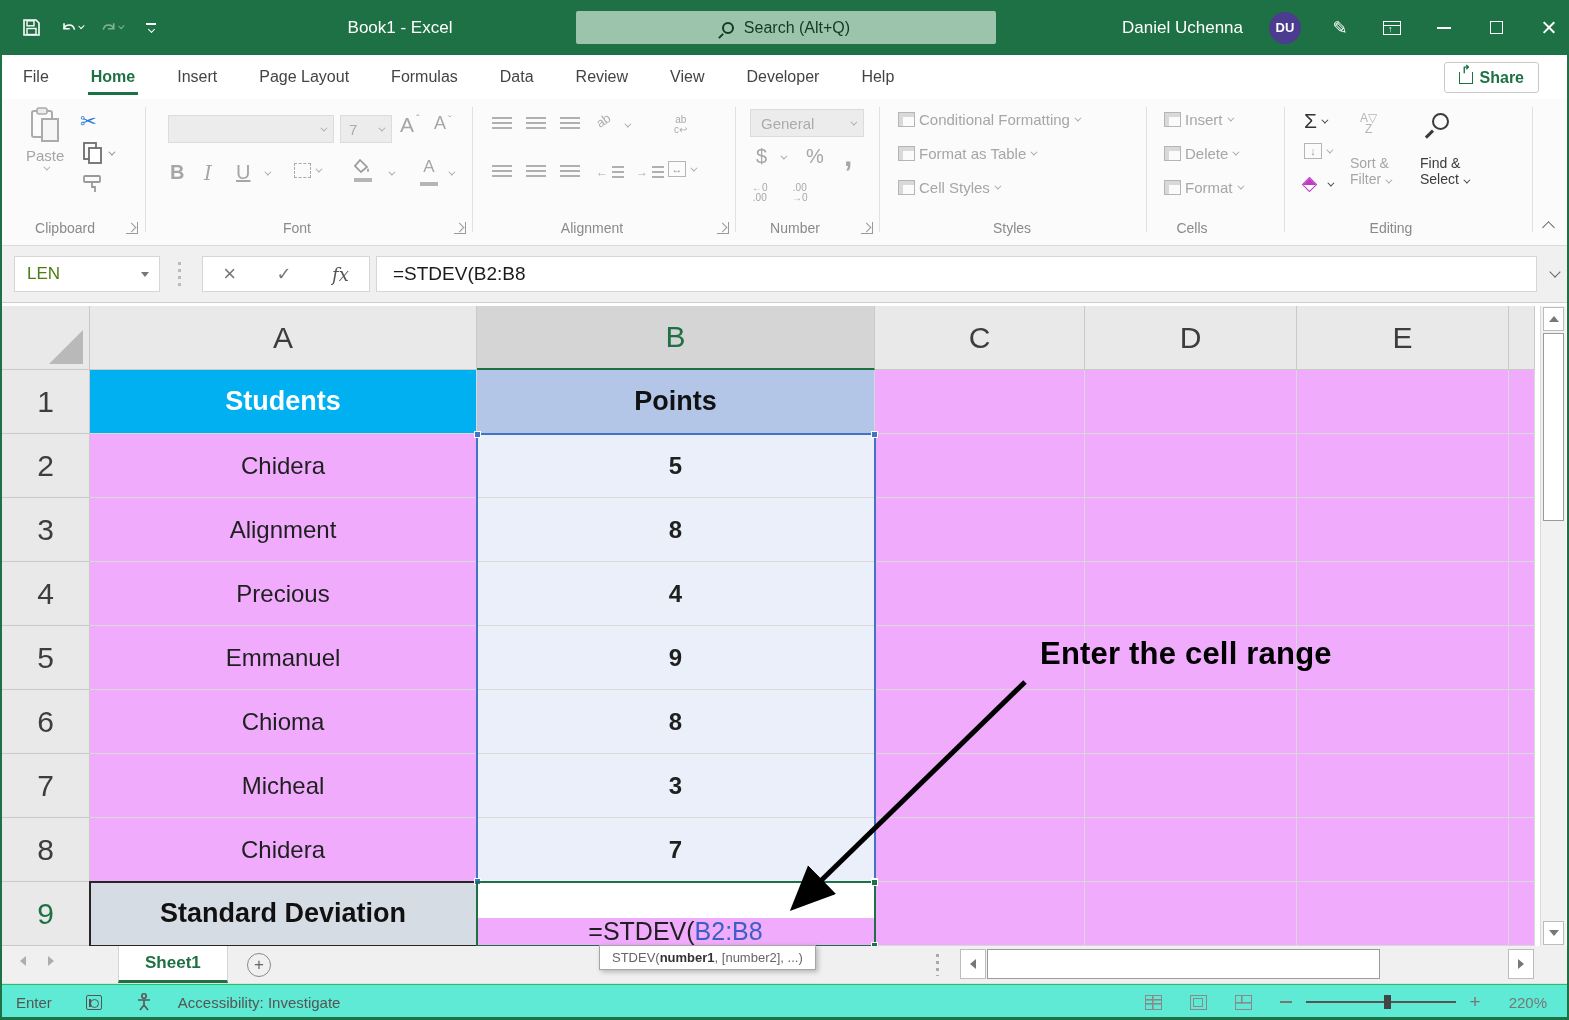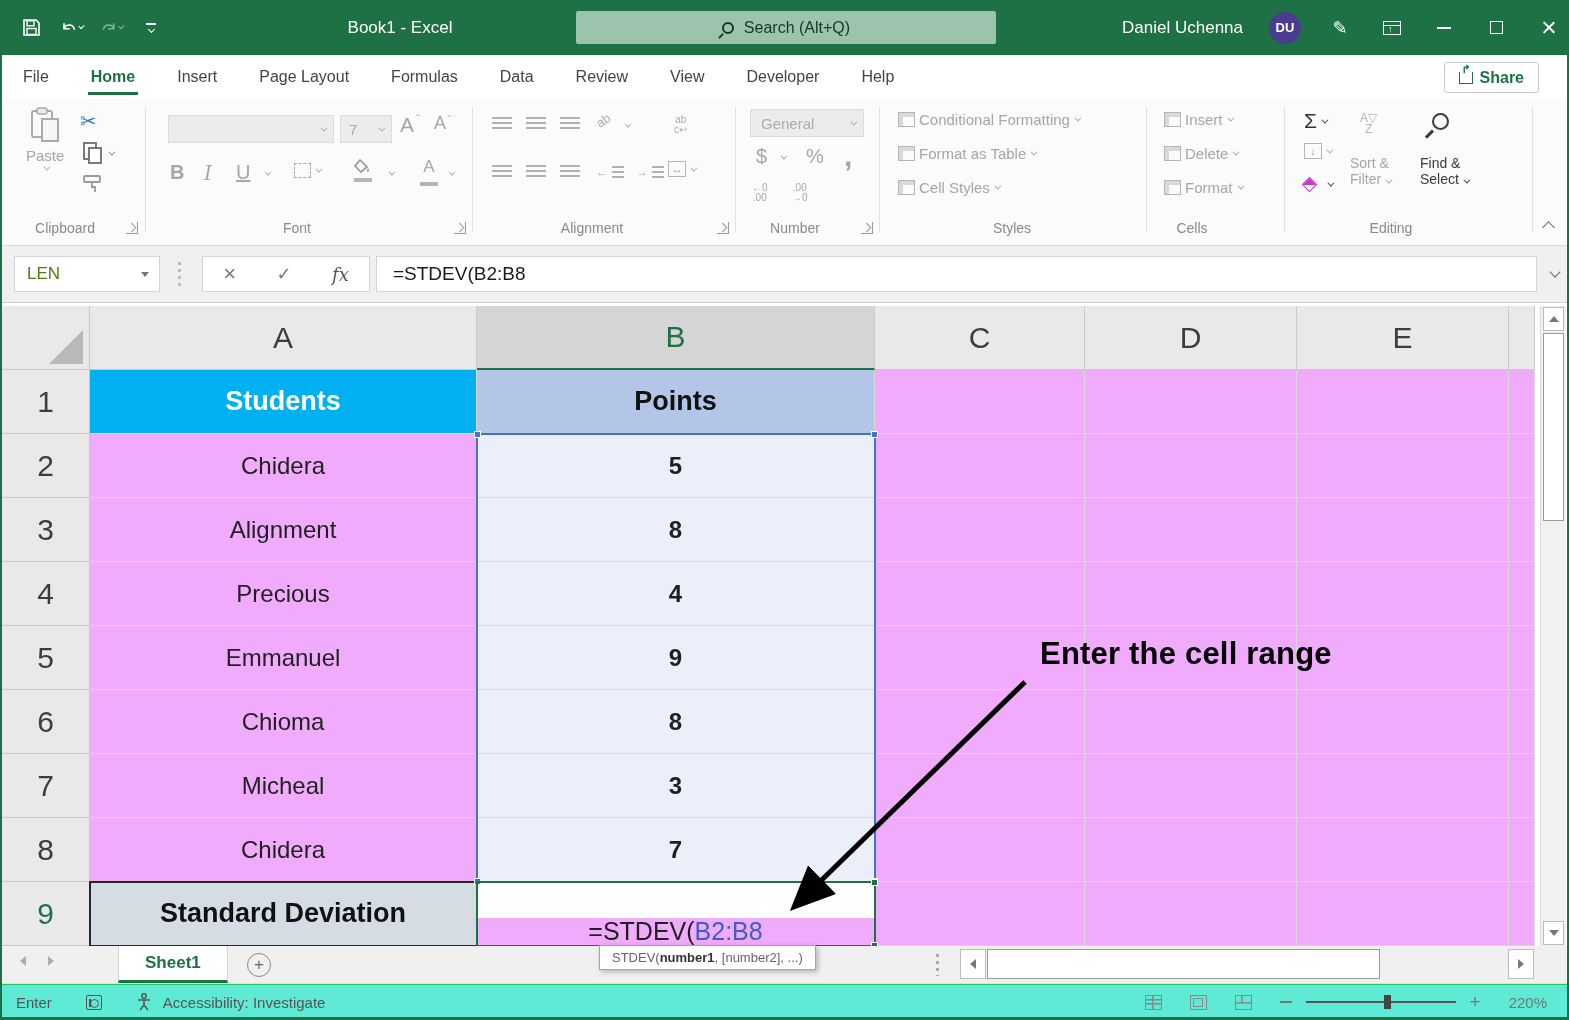--- a/index.html
+++ b/index.html
@@ -131,21 +131,21 @@
   .hdots { position:absolute; left:934px; top:8px; width:3px; height:22px; background:repeating-linear-gradient(to bottom,#aaa 0 3px,transparent 3px 7px); }
   .hbtn { position:absolute; top:3px; width:26px; height:30px; background:#fff; border:1px solid #BDBDBD; display:flex; align-items:center; justify-content:center; }
   .hthumb { position:absolute; left:985px; top:3px; width:393px; height:30px; background:#fff; border:1px solid #9a9a9a; }
 
   
   .statusbar { position:absolute; left:2px; top:984px; width:1565px; height:34px; background:#5eead4; border-top:1px solid #22c55e; font-size:15px; color:#555; }
   .sb-left { position:absolute; left:14px; top:0; height:34px; display:flex; align-items:center; gap:34px; }
   .macro-ico { width:16px; height:15px; border:1.6px solid #555; border-radius:2px; position:relative; }
   .macro-ico::after{ content:""; position:absolute; right:2px; top:3px; width:7px; height:7px; border:1.6px solid #555; border-radius:50%; }
   .macro-ico::before{ content:""; position:absolute; left:2px; top:3px; width:2px; height:8px; background:#555; }
-  .acc-item { display:flex; align-items:flex-end; gap:11px; }
+  .acc-item { display:flex; align-items:flex-end; gap:26px; }
   .sb-right { position:absolute; right:20px; top:0; height:34px; display:flex; align-items:center; gap:28px; color:#777; }
   .view-ico { width:17px; height:15px; border:1.6px solid #8a8a8a; }
   .view-grid { background:linear-gradient(#8a8a8a 0 0) 50% 0/1.6px 100% no-repeat, linear-gradient(#8a8a8a 0 0) 0 33%/100% 1.6px no-repeat, linear-gradient(#8a8a8a 0 0) 0 66%/100% 1.6px no-repeat; }
   .view-page { display:flex; align-items:center; justify-content:center; }
   .view-page::after{ content:""; width:8px; height:7px; border:1.4px solid #8a8a8a; }
   .view-break { background:linear-gradient(#8a8a8a 0 0) 40% 0/1.6px 60% no-repeat, linear-gradient(#8a8a8a 0 0) 0 55%/100% 1.6px no-repeat; }
   .zoom-slider { display:flex; align-items:center; gap:14px; }
   .zs-line { width:150px; height:2px; background:#555; position:relative; }
   .zs-thumb { position:absolute; left:78px; top:-6px; width:7px; height:14px; background:#444; }
   .zs-minus { width:12px; height:2px; background:#777; }

